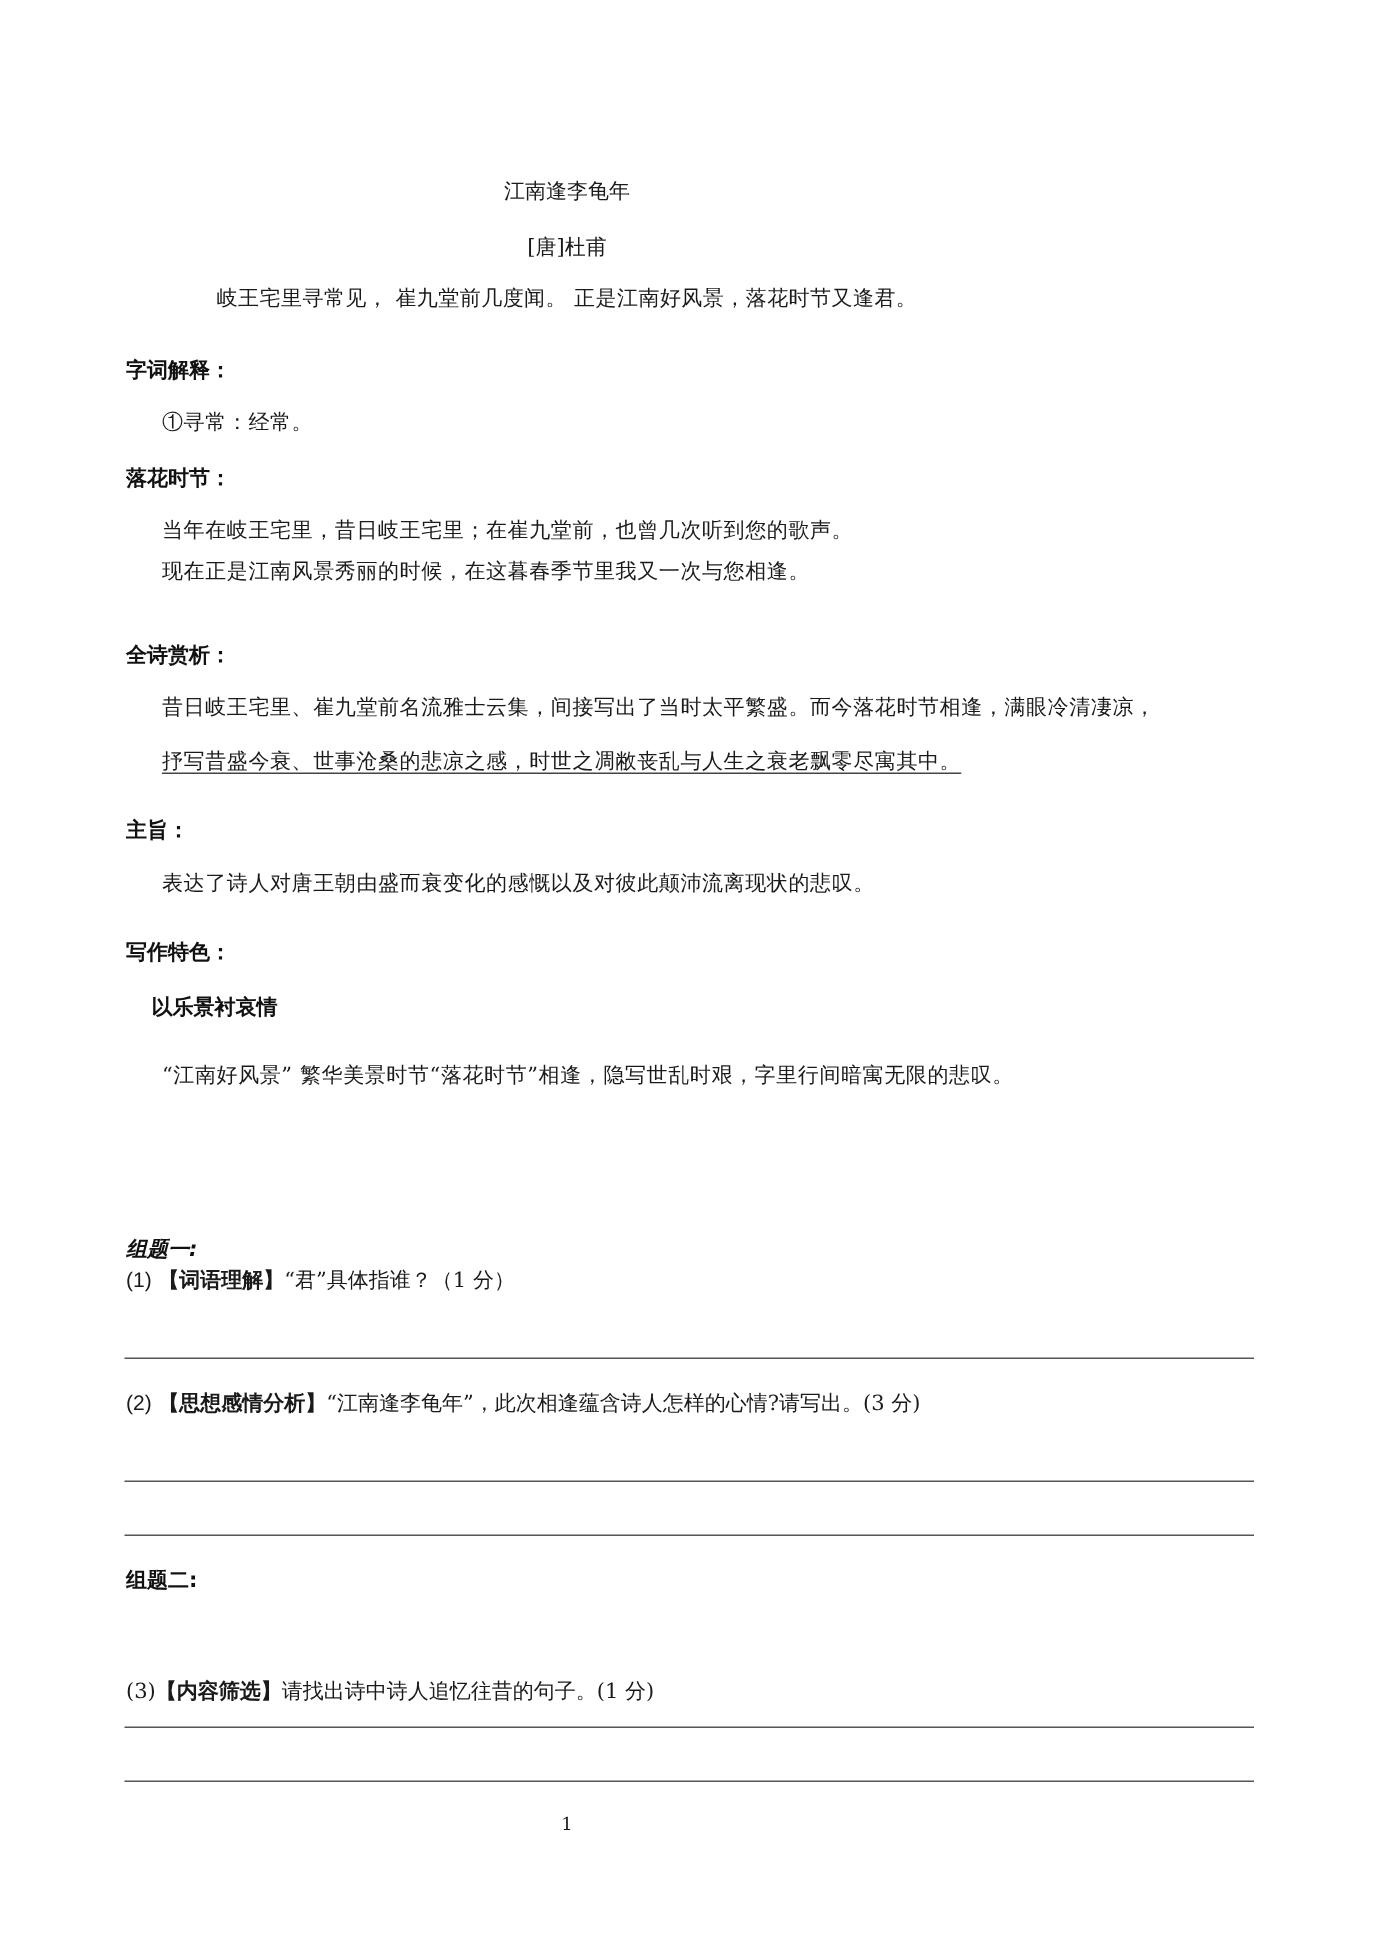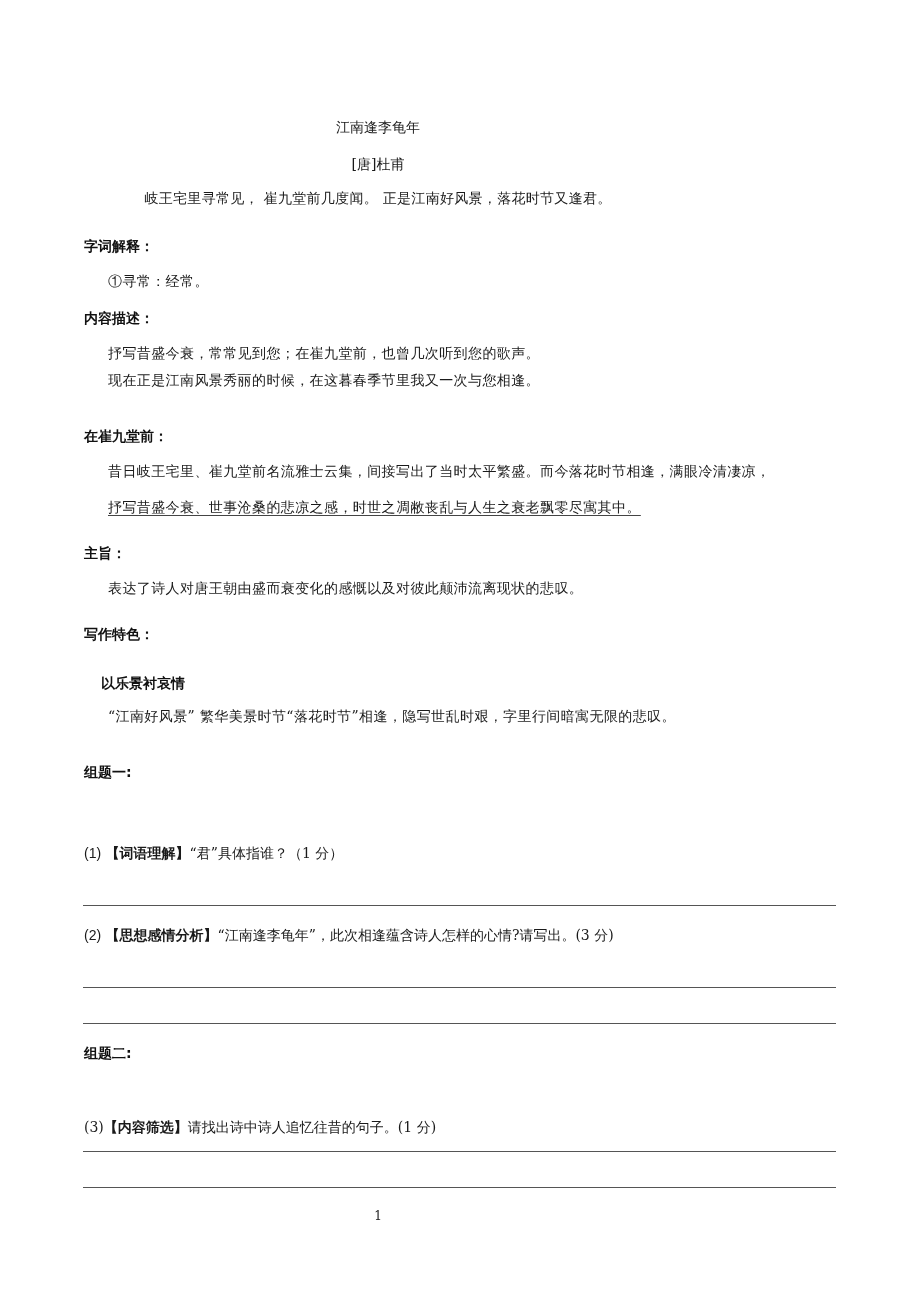--- a/index.html
+++ b/index.html
@@ -26,21 +26,20 @@
       font-weight: bold;
       font-size: 14px;
       color: #111;
     }
     .subheading {
       left: 101px;
       font-family: "DejaVu Sans", "Liberation Sans", sans-serif;
       font-weight: bold;
       font-size: 14px;
       color: #111;
-      margin-top: 12px;
     }
     .para {
       left: 84px;
       font-size: 14px;
       letter-spacing: 0.4px;
       margin-left: 24px;
     }
     .underlined {
       text-decoration: underline;
       text-underline-offset: 3px;
@@ -71,36 +70,36 @@
 </head>
 <body>
 
 <div class="abs center title">江南逢李龟年</div>
 <div class="abs center author">[唐]杜甫</div>
 <div class="abs center poem">岐王宅里寻常见， 崔九堂前几度闻。 正是江南好风景，落花时节又逢君。</div>
 
 <div class="abs heading" style="top:238px;">字词解释：</div>
 <div class="abs para" style="top:273px;">①寻常：经常。</div>
 
-<div class="abs heading" style="top:310px;">内容描述：</div>
-<div class="abs para" style="top:345px;">抒写昔盛今衰，常常见到您；在崔九堂前，也曾几次听到您的歌声。</div>
+<div class="abs heading" style="top:310px;">落花时节：</div>
+<div class="abs para" style="top:345px;">当年在岐王宅里，昔日岐王宅里；在崔九堂前，也曾几次听到您的歌声。</div>
 <div class="abs para" style="top:372px;">现在正是江南风景秀丽的时候，在这暮春季节里我又一次与您相逢。</div>
 
-<div class="abs heading" style="top:428px;">在崔九堂前：</div>
+<div class="abs heading" style="top:428px;">全诗赏析：</div>
 <div class="abs para" style="top:463px;">昔日岐王宅里、崔九堂前名流雅士云集，间接写出了当时太平繁盛。而今落花时节相逢，满眼冷清凄凉，</div>
 <div class="abs para underlined" style="top:499px;">抒写昔盛今衰、世事沧桑的悲凉之感，时世之凋敝丧乱与人生之衰老飘零尽寓其中。</div>
 
 <div class="abs heading" style="top:545px;">主旨：</div>
 <div class="abs para" style="top:580px;">表达了诗人对唐王朝由盛而衰变化的感慨以及对彼此颠沛流离现状的悲叹。</div>
 
 <div class="abs heading" style="top:626px;">写作特色：</div>
 <div class="abs subheading" style="top:663px;">以乐景衬哀情</div>
 <div class="abs para" style="top:708px;">“江南好风景” 繁华美景时节“落花时节”相逢，隐写世乱时艰，字里行间暗寓无限的悲叹。</div>
 
-<div class="abs heading" style="top:764px;">组题一:</div>
+<div class="abs heading" style="top:824px;font-style:italic;">组题一:</div>
 
 <div class="abs question" style="top:845px;">
   <span class="num">(1)</span>
   <span class="bracket">【词语理解】</span><span>“君”具体指谁？（1 分）</span>
 </div>
 <div class="answer-line" style="top:905px;"></div>
 
 <div class="abs question" style="top:927px;">
   <span class="num">(2)</span>
   <span class="bracket">【思想感情分析】</span><span>“江南逢李龟年”，此次相逢蕴含诗人怎样的心情?请写出。(3 分)</span>

